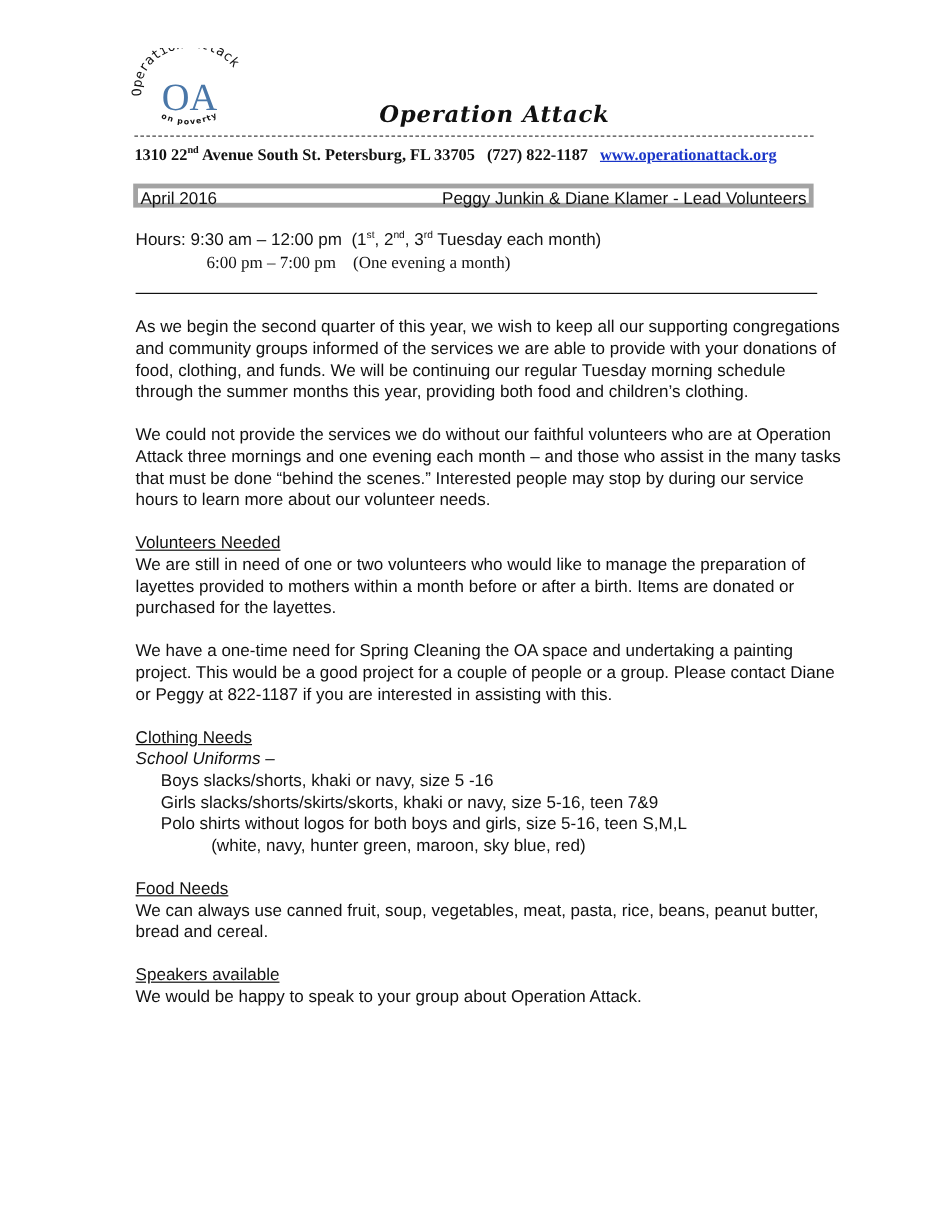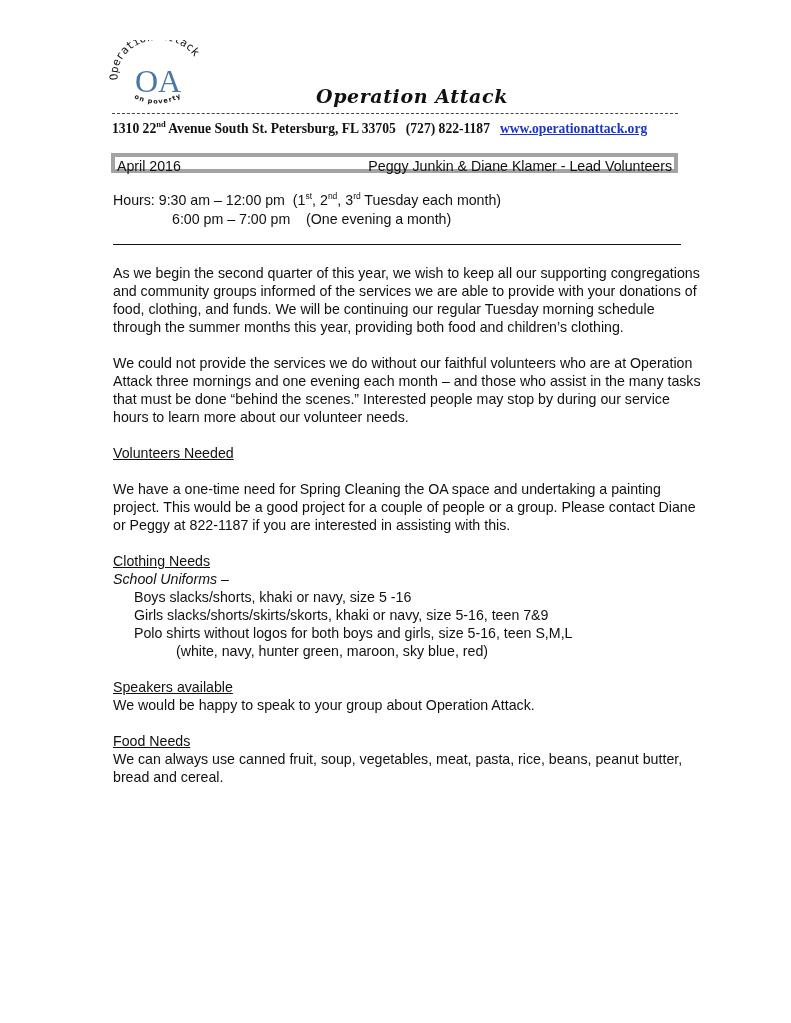--- a/index.html
+++ b/index.html
@@ -28,21 +28,21 @@
 
     .box {
       position: absolute; left: 111px; top: 153px; width: 567px; height: 20px;
       border: 4px solid #a3a3a3; box-sizing: border-box;
       font-family: "Liberation Sans", "DejaVu Sans", sans-serif; font-size: 14.2px; line-height: 18px;
     }
     .box .left { position: absolute; left: 2px; top: 0; }
     .box .right { position: absolute; right: 2px; top: 0; }
 
     .hours { position: absolute; left: 113px; top: 191px; font-family: "Liberation Sans", "DejaVu Sans", sans-serif; font-size: 14.2px; line-height: 19px; white-space: nowrap; }
-    .hours .row2 { padding-left: 59px; }
+    .hours .row2 { padding-left: 59px; font-family: Liberation Serif, serif; }
     .hours sup { font-size: 8.5px; line-height: 0; }
     .rule { position: absolute; left: 113px; top: 244px; width: 568px; height: 0; border-top: 1.5px solid #111; }
 
     .body-text {
       position: absolute; left: 113px; top: 264px; width: 600px;
       font-family: "Liberation Sans", "DejaVu Sans", sans-serif; font-size: 14.2px; line-height: 18px; color: #111;
     }
     .body-text p { margin: 0 12px 18px 0; }
     .section-head { font-weight: normal; text-decoration: underline; display: block; }
     .subhead { font-weight: normal; font-style: italic; }
@@ -91,35 +91,36 @@
     </div>
   </div>
   <div class="rule"></div>
 
   <div class="body-text">
     <p>As we begin the second quarter of this year, we wish to keep all our supporting congregations and community groups informed of the services we are able to provide with your donations of food, clothing, and funds.  We will be continuing our regular Tuesday morning schedule through the summer months this year, providing both food and children’s clothing.</p>
     <p>We could not provide the services we do without our faithful volunteers who are at Operation Attack three mornings and one evening each month – and those who assist in the many tasks that must be done “behind the scenes.”  Interested people may stop by during our service hours to learn more about our volunteer needs.</p>
 
     <p>
       <span class="section-head">Volunteers Needed</span>
+      <span>We are still in need of one or two volunteers who would like to manage the preparation of layettes provided to mothers within a month before or after a birth.  Items are donated or purchased for the layettes.</span>
     </p>
     <p>We have a one-time need for Spring Cleaning the OA space and undertaking a painting project.  This would be a good project for a couple of people or a group. Please contact Diane or Peggy at 822-1187 if you are interested in assisting with this.</p>
 
     <p>
       <span class="section-head">Clothing Needs</span>
       <span style="display:block"><span class="subhead">School Uniforms</span><span> –</span></span>
       <span class="indent1">Boys slacks/shorts, khaki or navy, size 5 -16</span>
       <span class="indent1">Girls slacks/shorts/skirts/skorts, khaki or navy, size 5-16, teen 7&amp;9</span>
       <span class="indent1">Polo shirts without logos for both boys and girls, size 5-16, teen S,M,L</span>
       <span class="indent2">(white, navy, hunter green, maroon, sky blue, red)</span>
     </p>
 
     <p>
-      <span class="section-head">Speakers available</span>
-      <span>We would be happy to speak to your group about Operation Attack.</span>
+      <span class="section-head">Food Needs</span>
+      <span>We can always use canned fruit, soup, vegetables, meat, pasta, rice, beans, peanut butter, bread and cereal.</span>
     </p>
 
     <p>
-      <span class="section-head">Food Needs</span>
-      <span>We can always use canned fruit, soup, vegetables, meat, pasta, rice, beans, peanut butter, bread and cereal.</span>
+      <span class="section-head">Speakers available</span>
+      <span>We would be happy to speak to your group about Operation Attack.</span>
     </p>
   </div>
 </div>
 
 </body></html>

